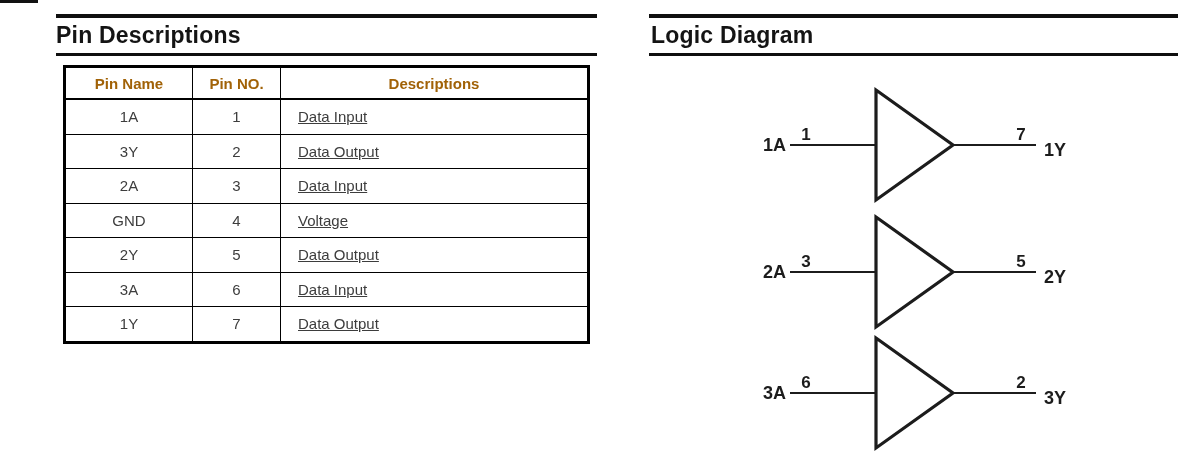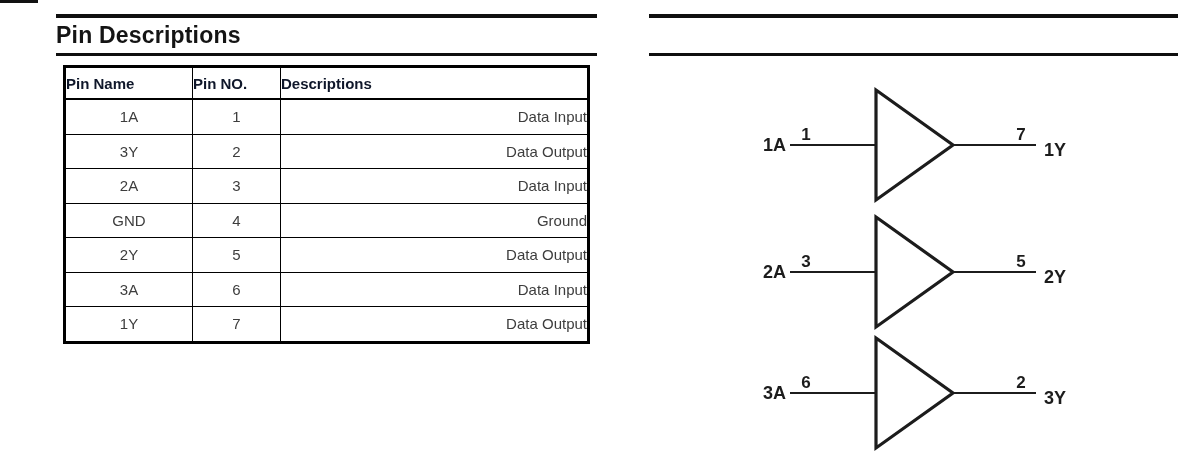--- a/index.html
+++ b/index.html
@@ -37,30 +37,30 @@
   .pin-table th, .pin-table td{
     border:1.5px solid #000;
     font-size:15px;
     vertical-align:middle;
     padding:0;
     overflow:hidden;
   }
   .pin-table th{
     height:30px;
     font-weight:bold;
-    color:#0f172a;
-    text-align:left;
+    color:#a16207;
+    text-align:center;
     border-bottom:2px solid #000;
   }
   .pin-table td{
     height:33.5px;
     color:#3d3d3d;
   }
   .pin-table td.c{text-align:center;}
-  .pin-table td.l{text-align:right;padding-left:4px;}
+  .pin-table td.l{text-align:left;padding-left:17px;text-decoration:underline;}
   .subcap{font-size:0.72em;letter-spacing:0.5px;}
 
   svg.gates{position:absolute;left:0;top:0;}
   .gate-line{stroke:#1c1c1c;stroke-width:2;}
   .gate-tri{fill:#ffffff;stroke:#1c1c1c;stroke-width:3.2;stroke-linejoin:miter;}
   .gate-text{
     font-family:"Liberation Sans","DejaVu Sans",sans-serif;
     font-weight:bold;fill:#1c1c1c;
   }
   .sig{font-size:18px;}
@@ -71,20 +71,21 @@
 
 <div class="page">
 
   <div class="corner-artifact"></div>
 
   <div class="rule rule-top-left"></div>
   <div class="section-title title-left">Pin Descriptions</div>
   <div class="rule rule-bottom-left"></div>
 
   <div class="rule rule-top-right"></div>
+  <div class="section-title title-right">Logic Diagram</div>
   <div class="rule rule-bottom-right"></div>
 
   <table class="pin-table">
     <colgroup>
       <col style="width:128px">
         <col style="width:88px">
         <col style="width:308px">
     </colgroup>
     <thead>
       <tr>
@@ -105,21 +106,21 @@
           <td class="l">Data Output</td>
         </tr>
         <tr>
           <td class="c">2A</td>
           <td class="c">3</td>
           <td class="l">Data Input</td>
         </tr>
         <tr>
           <td class="c">GND</td>
           <td class="c">4</td>
-          <td class="l">Ground</td>
+          <td class="l">Voltage</td>
         </tr>
         <tr>
           <td class="c">2Y</td>
           <td class="c">5</td>
           <td class="l">Data Output</td>
         </tr>
         <tr>
           <td class="c">3A</td>
           <td class="c">6</td>
           <td class="l">Data Input</td>

